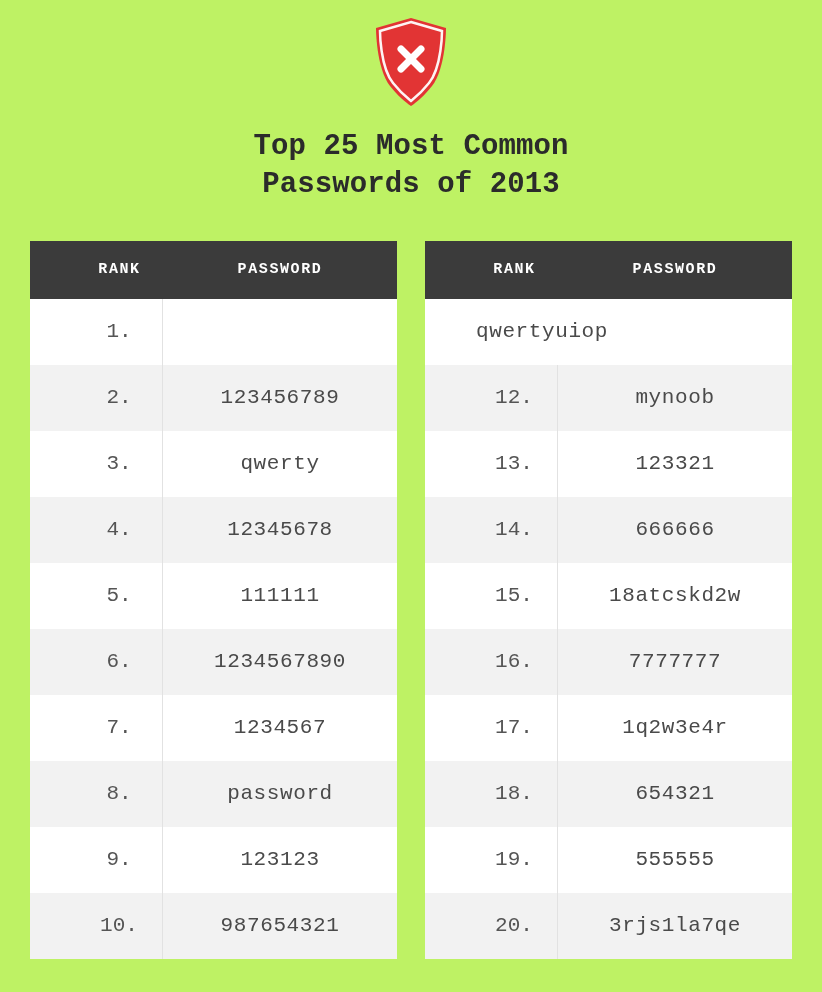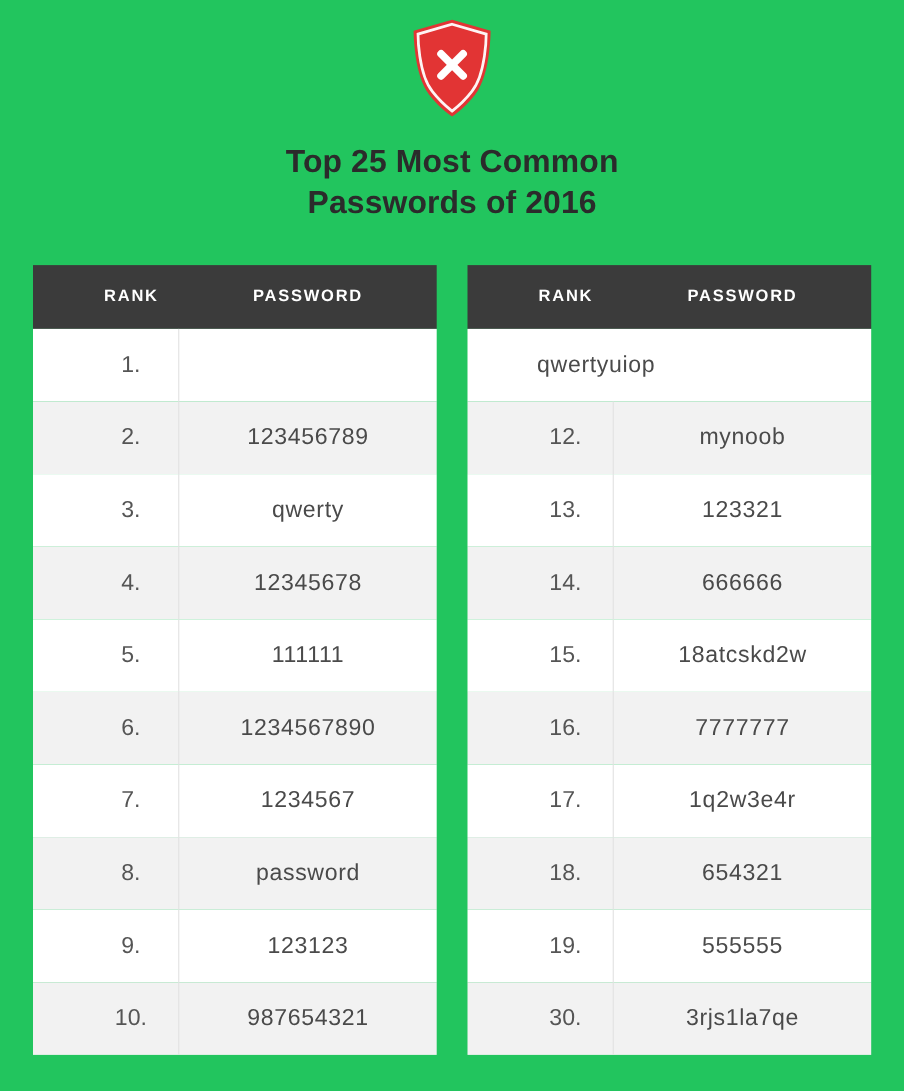--- a/index.html
+++ b/index.html
@@ -11,21 +11,22 @@
     width: 822px;
     height: 992px;
     font-family: "Liberation Sans", sans-serif;
     color: #3a3a3a;
     overflow: hidden;
   }
   .page {
     position: relative;
     width: 822px;
     height: 992px;
-    background: #22c55e;
+    background: #bef264;
+    font-family: Liberation Mono, monospace;
   }
 
   
   .logo-wrap {
     display: flex;
     justify-content: center;
     padding-top: 16px;
   }
   .shield {
     position: relative;
@@ -126,21 +127,21 @@
         <g stroke="#ffffff" stroke-width="7" stroke-linecap="round">
           <line x1="29" y1="33" x2="49" y2="53"></line>
           <line x1="49" y1="33" x2="29" y2="53"></line>
         </g>
       </svg>
     </div>
   </div>
 
   <div class="title">
     <span class="line">Top 25 Most Common</span>
-    <span class="line">Passwords of 2016</span>
+    <span class="line">Passwords of 2013</span>
   </div>
 
   <div class="tables">
 
     <div class="table">
       <div class="thead">
         <div class="th col-rank">RANK</div>
         <div class="th col-pass">PASSWORD</div>
       </div>
 
@@ -220,19 +221,19 @@
       </div>
       <div class="trow alt">
         <div class="td rank col-rank">18.</div>
         <div class="td pass col-pass">654321</div>
       </div>
       <div class="trow">
         <div class="td rank col-rank">19.</div>
         <div class="td pass col-pass">555555</div>
       </div>
       <div class="trow alt">
-        <div class="td rank col-rank">30.</div>
+        <div class="td rank col-rank">20.</div>
         <div class="td pass col-pass">3rjs1la7qe</div>
       </div>
     </div>
 
   </div>
 </div>
 
 </body></html>

